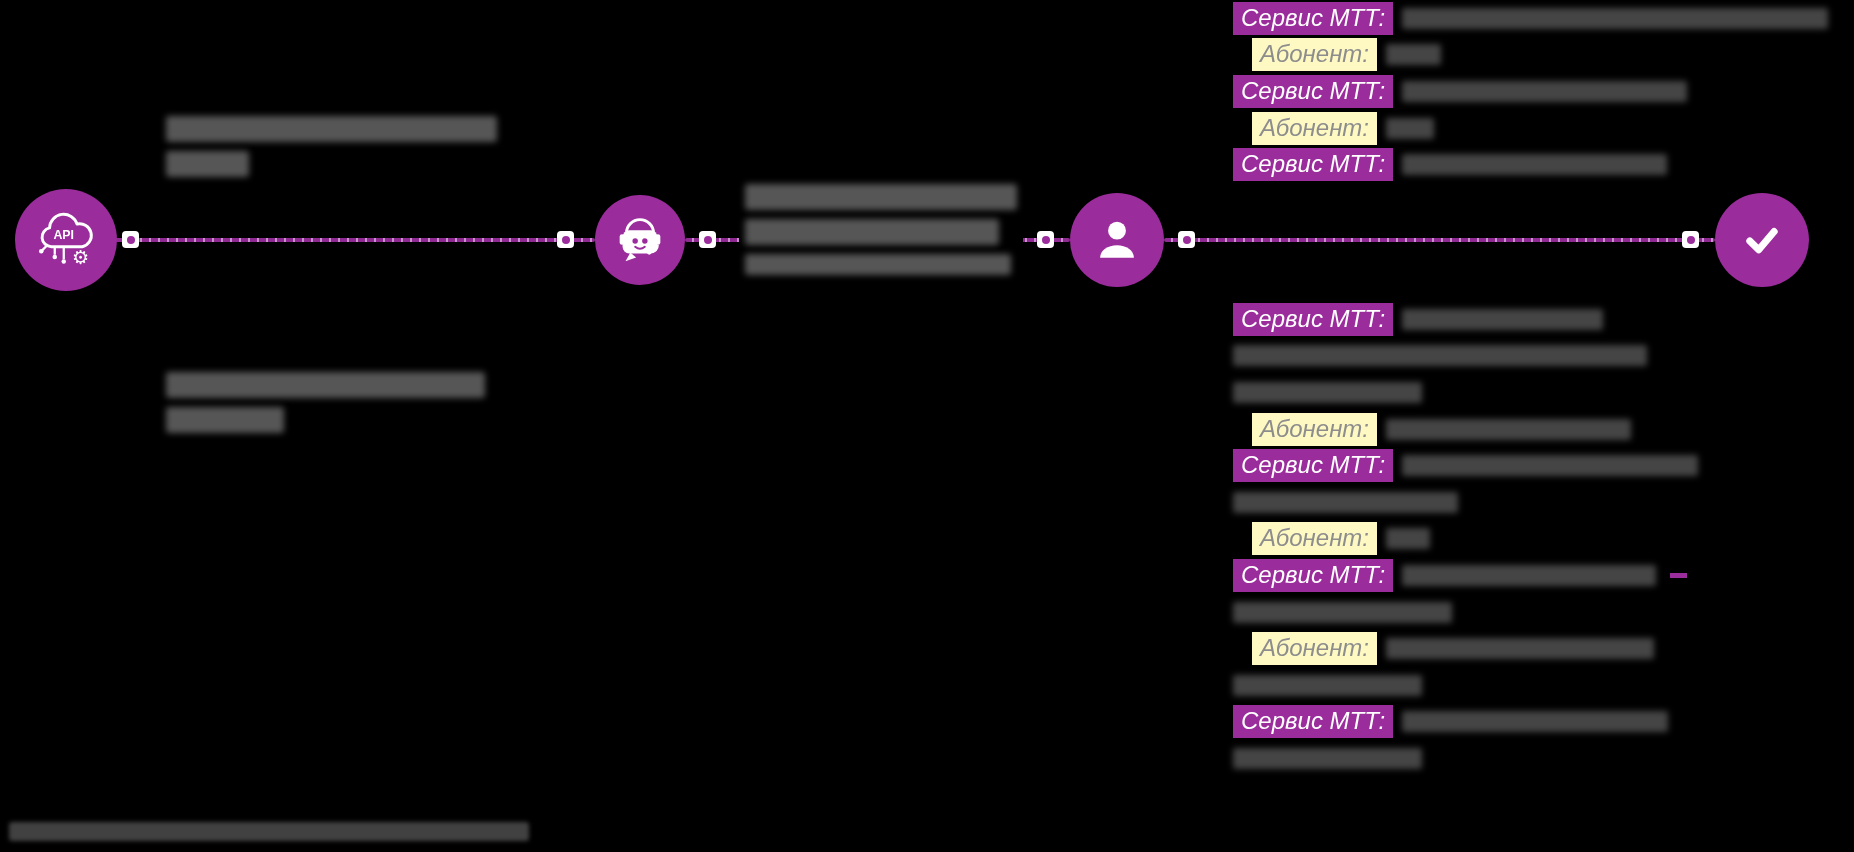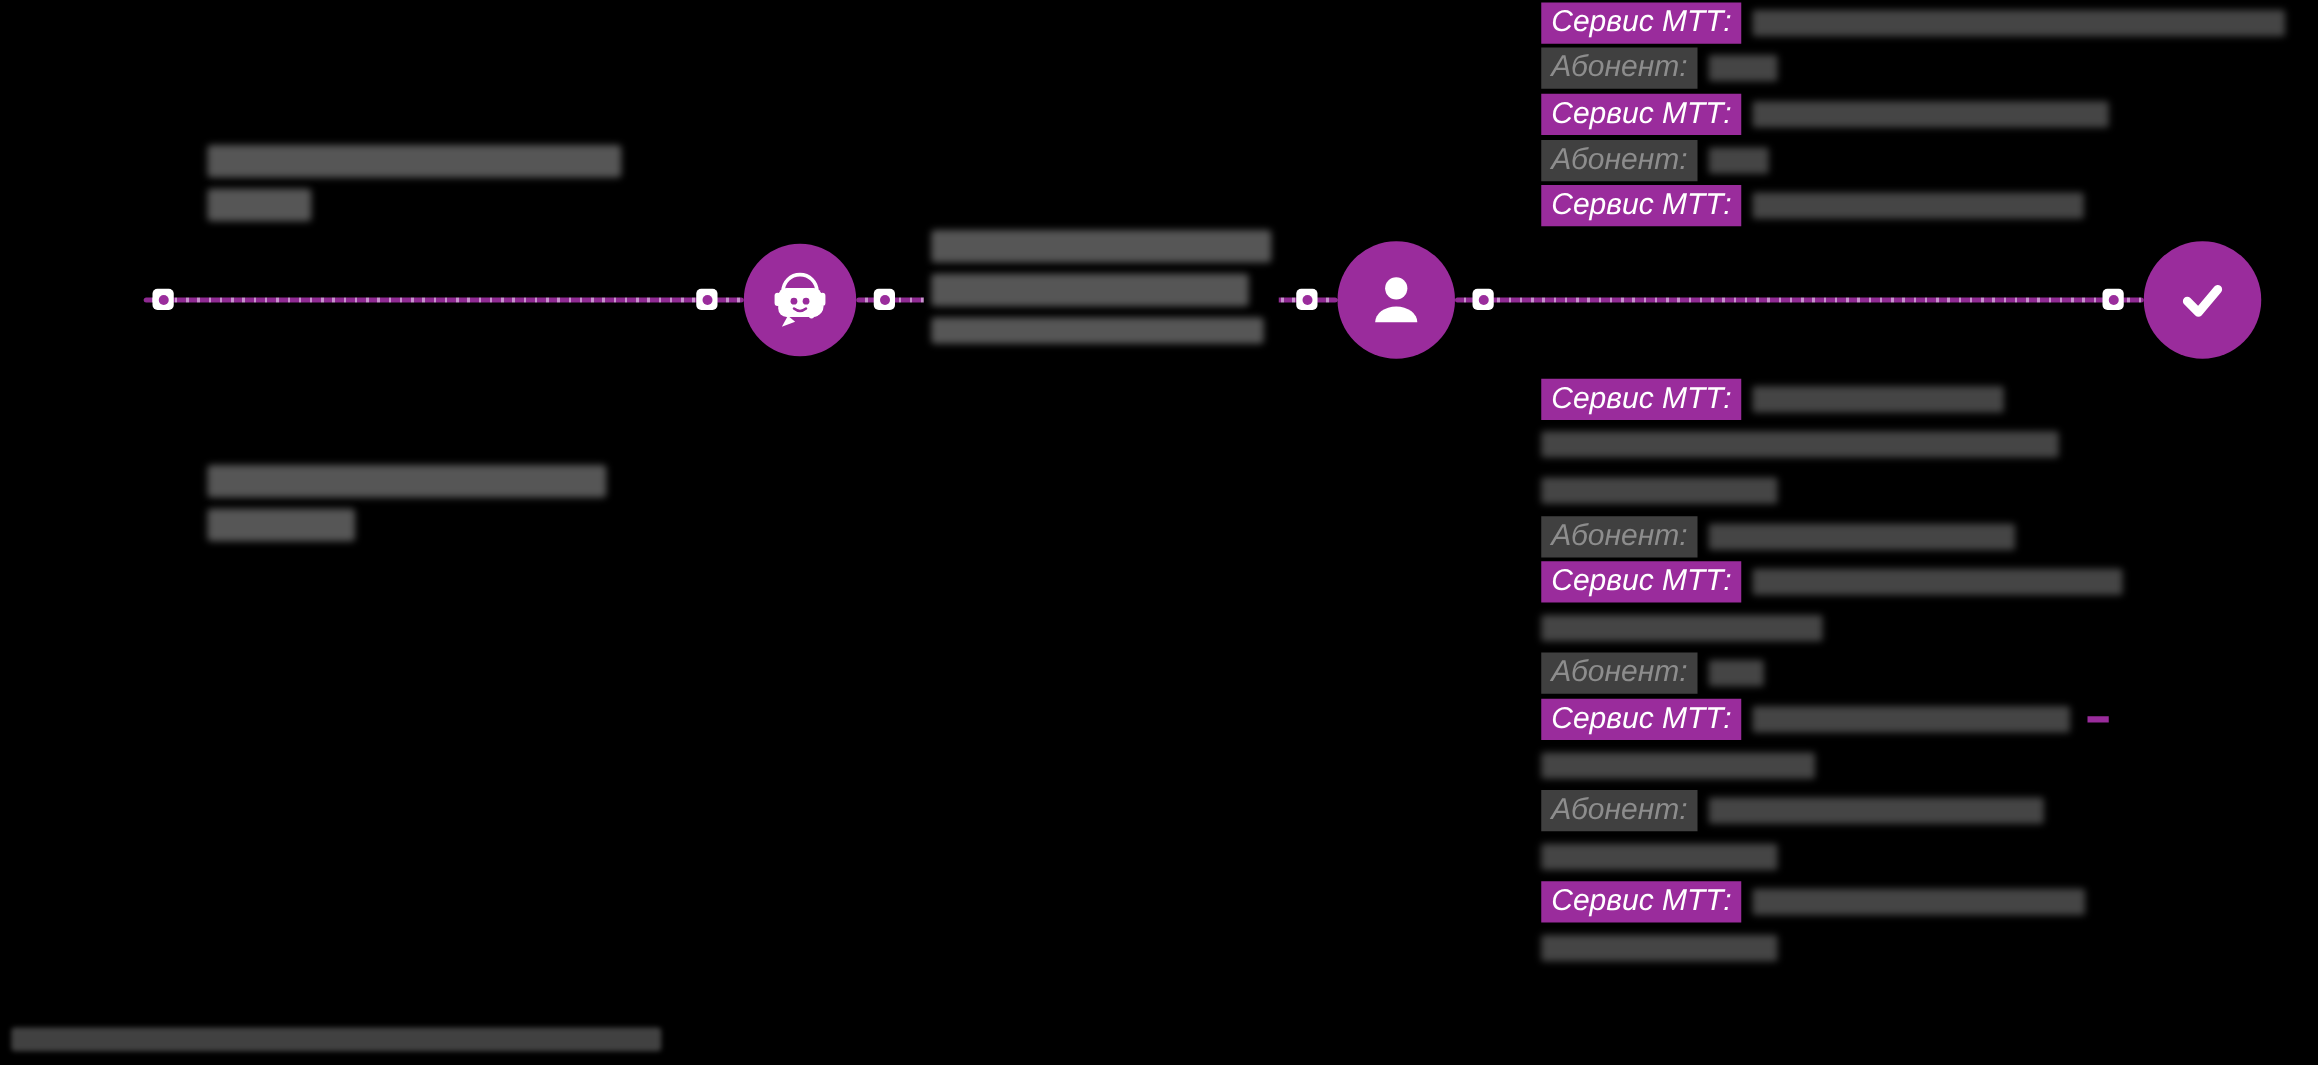--- a/index.html
+++ b/index.html
@@ -45,21 +45,21 @@
   #ann-footnote{left:9px;top:822px;}
   
   .transcript{position:absolute;left:1233px;z-index:6;}
   #transcript-top{top:0;}
   #transcript-bottom{top:301px;}
   .transcript .line{height:36.6px;display:flex;align-items:center;font-style:italic;}
   .transcript .label{
     font-size:24px;line-height:1;padding:4px 8px 5px 8px;white-space:nowrap;
   }
   .transcript .label.service{background:#9a2c9c;color:#ffffff;}
-  .transcript .label.subscriber{background:#404040;color:#8d8d8d;}
+  .transcript .label.subscriber{background:#fef9c3;color:#8d8d8d;margin-left:19px;}
   .transcript .redacted{
     display:inline-block;height:21px;background:#454545;border-radius:2px;
     filter:blur(3px);margin-left:9px;
   }
   .transcript .redacted.nolabel{margin-left:0;}
   .transcript .dash{
     display:inline-block;width:17px;height:5px;background:#9a2c9c;margin-left:14px;
   }
 </style>
 </head>
@@ -83,20 +83,33 @@
   <div class="port" id="port-4">
       <span class="dot"></span>
     </div>
   <div class="port" id="port-5">
       <span class="dot"></span>
     </div>
   <div class="port" id="port-6">
       <span class="dot"></span>
     </div>
 
+  <div class="node" id="node-api">
+    <span>
+      <svg width="72" height="72" viewBox="0 0 64 64">
+        <path d="M46.5 38 H19 a8.5 8.5 0 0 1-1.6-16.8 12.5 12.5 0 0 1 24.4-3.4 A8.8 8.8 0 0 1 46.5 38 Z" fill="none" stroke="#ffffff" stroke-width="2.6" stroke-linejoin="round"></path>
+        <text x="30" y="31" text-anchor="middle" font-size="11" font-weight="bold" fill="#ffffff" font-family="Liberation Sans, sans-serif">API</text>
+        <path d="M22 38 v7 M30 38 v11 M16 36 l-5 5" fill="none" stroke="#ffffff" stroke-width="2"></path>
+        <circle cx="22" cy="47" r="2" fill="#ffffff"></circle>
+        <circle cx="30" cy="51" r="2" fill="#ffffff"></circle>
+        <circle cx="10" cy="42" r="2" fill="#ffffff"></circle>
+        <text x="45" y="53" text-anchor="middle" font-size="17" fill="#ffffff" font-family="DejaVu Sans, sans-serif">⚙</text>
+      </svg>
+    </span>
+  </div>
 
   <div class="node" id="node-bot">
     <span>
       <svg width="62" height="62" viewBox="0 0 64 64">
         <path d="M18 25 a14 14 0 0 1 28 0" fill="none" stroke="#ffffff" stroke-width="3"></path>
         <rect x="14" y="22" width="36" height="24" rx="7" fill="#ffffff"></rect>
         <path d="M22 45 l-5 9 l11 -4 z" fill="#ffffff"></path>
         <circle cx="27" cy="33" r="2.8" fill="#9a2c9c"></circle>
         <circle cx="37" cy="33" r="2.8" fill="#9a2c9c"></circle>
         <path d="M27 39 q5 4 10 0" fill="none" stroke="#9a2c9c" stroke-width="2" stroke-linecap="round"></path>

